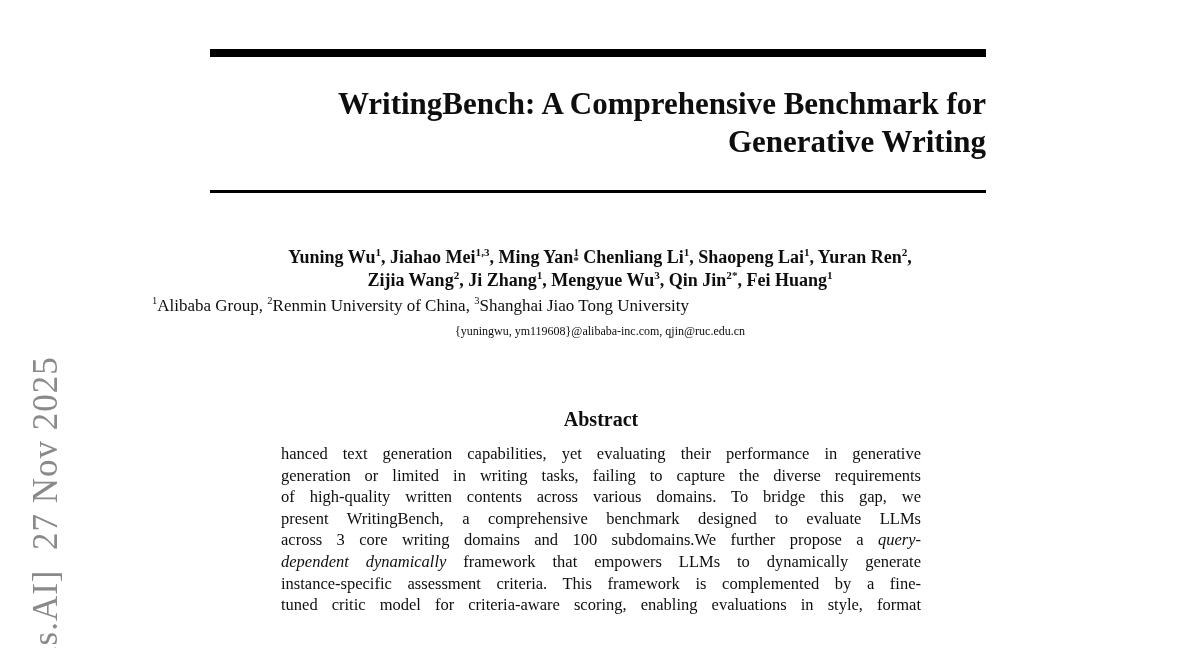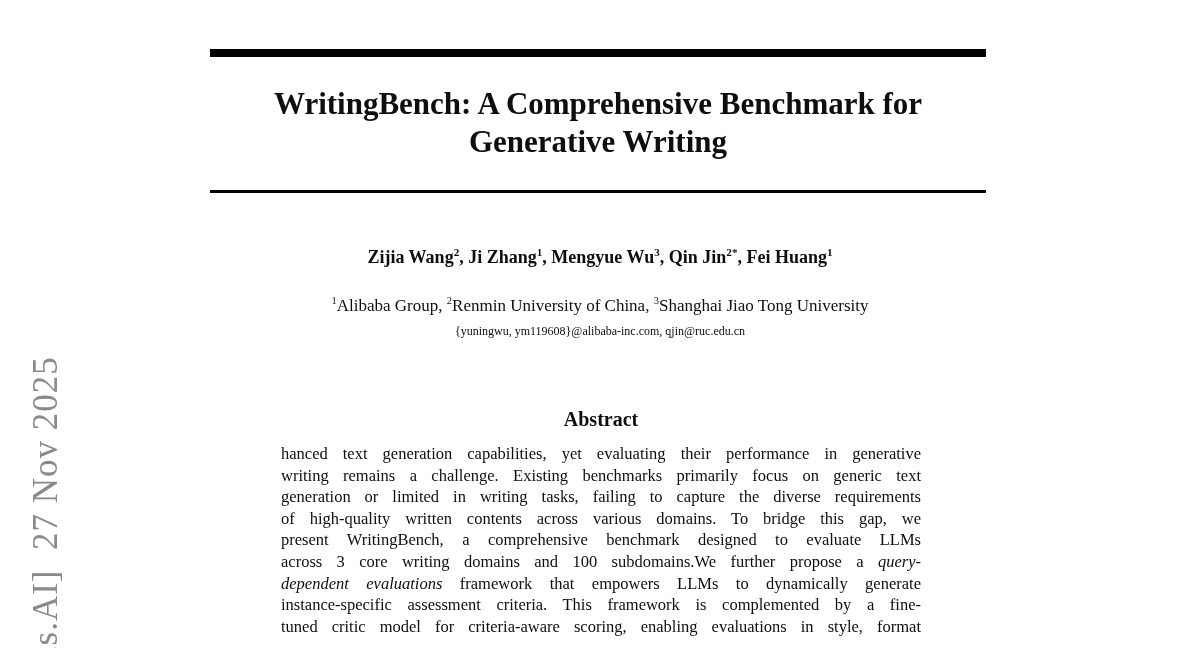--- a/index.html
+++ b/index.html
@@ -16,32 +16,32 @@
     transform: rotate(-90deg); transform-origin: 0 0;
     font-size: 35px; line-height: 40px;
     color: #8a8a8a; white-space: nowrap; letter-spacing: 1px;
   }
 
   .rule-thick { position: absolute; left: 210px; top: 49px; width: 776px; height: 8px; background: #000000; }
   .rule-thin  { position: absolute; left: 210px; top: 190px; width: 776px; height: 3px; background: #000000; }
 
   .title {
     position: absolute; left: 210px; top: 85px; width: 776px; margin: 0;
-    text-align: center; font-size: 31px; line-height: 38px; font-weight: bold;
+    text-align: right; font-size: 31px; line-height: 38px; font-weight: bold;
   }
   .title-line { display: block; }
 
   .authors {
     position: absolute; left: 152px; top: 246px; width: 896px;
     text-align: center; font-weight: bold; font-size: 18px; line-height: 23px;
   }
   sup { font-size: 62%; vertical-align: super; line-height: 0; }
   .substar { font-size: 62%; margin-left: -0.52em; vertical-align: -0.08em; line-height: 0; }
 
-  .affil  { position: absolute; left: 152px; top: 296px; width: 896px; text-align: center; font-size: 17px; line-height: 20px; }
+  .affil  { position: absolute; left: 152px; top: 296px; width: 896px; font-size: 17px; line-height: 20px; }
   .emails { position: absolute; left: 152px; top: 321px; width: 896px; text-align: center; font-size: 12px; line-height: 20px; }
 
   .abs-head {
     position: absolute; left: 281px; top: 394px; width: 640px;
     text-align: center; font-weight: bold; font-size: 20px; margin-top: 14px;
   }
   .abs-body { position: absolute; left: 281px; top: 443px; width: 640px; font-size: 16.5px; }
   .abs-line {
     height: 21.6px; line-height: 21.6px;
     text-align: justify; text-align-last: justify;
@@ -59,34 +59,34 @@
   <div class="rule-thick"></div>
 
   <h1 class="title">
     <span class="title-line">WritingBench: A Comprehensive Benchmark for</span>
     <span class="title-line">Generative Writing</span>
   </h1>
 
   <div class="rule-thin"></div>
 
   <div class="authors">
+    <div><span>Yuning Wu</span><sup>1</sup><span>, Jiahao Mei</span><sup>1,3</sup><span>, Ming Yan</span><sup>1</sup><span class="substar">*</span><span> Chenliang Li</span><sup>1</sup><span>, Shaopeng Lai</span><sup>1</sup><span>, Yuran Ren</span><sup>2</sup><span>,</span></div>
     <div><span>Zijia Wang</span><sup>2</sup><span>, Ji Zhang</span><sup>1</sup><span>, Mengyue Wu</span><sup>3</sup><span>, Qin Jin</span><sup>2*</sup><span>, Fei Huang</span><sup>1</sup></div>
   </div>
 
   <div class="affil"><sup>1</sup><span>Alibaba Group, </span><sup>2</sup><span>Renmin University of China, </span><sup>3</sup><span>Shanghai Jiao Tong University</span></div>
 
   <div class="emails">{yuningwu, ym119608}@alibaba-inc.com, qjin@ruc.edu.cn</div>
 
   <div class="abs-head">Abstract</div>
 
   <div class="abs-body">
       <div class="abs-line"><span>hanced text generation capabilities, yet evaluating their performance in generative</span></div>
-      <div class="abs-line"><span>writing remains a challenge. Existing benchmarks primarily focus on generic text</span></div>
       <div class="abs-line"><span>generation or limited in writing tasks, failing to capture the diverse requirements</span></div>
       <div class="abs-line"><span>of high-quality written contents across various domains. To bridge this gap, we</span></div>
       <div class="abs-line"><span>present </span><span class="b">WritingBench</span><span>, a comprehensive benchmark designed to evaluate LLMs</span></div>
       <div class="abs-line"><span>across 3 core writing domains and 100 subdomains.We further propose a </span><span class="i">query-</span></div>
-      <div class="abs-line"><span class="i">dependent evaluations</span><span> framework that empowers LLMs to dynamically generate</span></div>
+      <div class="abs-line"><span class="i">dependent dynamically</span><span> framework that empowers LLMs to dynamically generate</span></div>
       <div class="abs-line"><span>instance-specific assessment criteria. This framework is complemented by a fine-</span></div>
       <div class="abs-line"><span>tuned critic model for criteria-aware scoring, enabling evaluations in style, format</span></div>
     </div>
 
 </div>
 
 </body></html>

